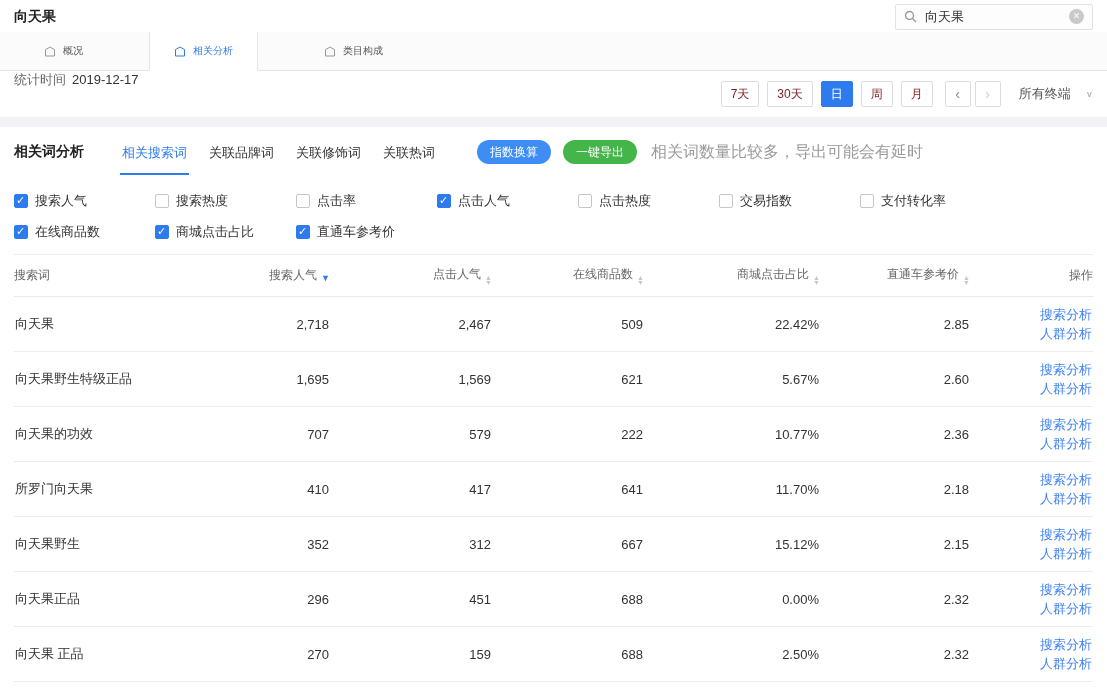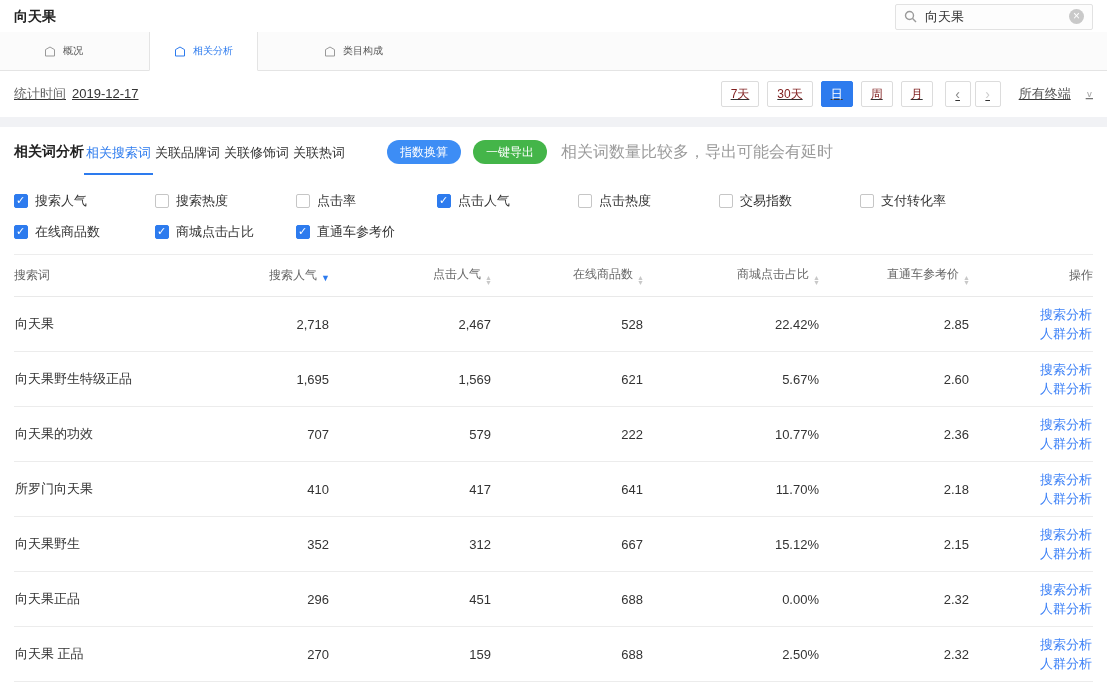--- a/index.html
+++ b/index.html
@@ -15,38 +15,38 @@
   .clear-btn { flex:none; width:15px; height:15px; border-radius:50%; background:#c9c9c9; color:#fff; font-size:12px; line-height:14px; text-align:center; cursor:pointer; }
 
   
   .tabs { display:flex; align-items:stretch; height:39px; background:#fbfbfb; border-bottom:1px solid #e4e4e4; padding-left:20px; }
   .tab { display:flex; align-items:center; gap:7px; padding:0 24px; margin-right:42px; font-size:10px; color:#555; cursor:pointer; position:relative; }
   .tab .tab-ico { display:flex; color:#999; }
   .tab[data-active="true"] { background:#fff; color:#2d7bee; border-left:1px solid #e4e4e4; border-right:1px solid #e4e4e4; margin-bottom:-1px; border-bottom:1px solid #fff; }
   .tab[data-active="true"] .tab-ico { color:#2d7bee; }
 
   
-  .datebar { display:flex; justify-content:space-between; align-items:center; height:46px; padding:0 14px;text-decoration:underline; }
+  .datebar { display:flex; justify-content:space-between; height:46px; padding:0 14px; }
   .stat-label { color:#666; }
   .stat-date { color:#333; margin-left:6px; }
   .datebar-right { display:flex; align-items:center; gap:8px; }
   .rbtn { min-width:30px; height:26px; padding:0 9px; border:1px solid #dcdcdc; border-radius:2px; background:#fff; color:#7f1d1d; font-size:12px; display:flex; align-items:center; justify-content:center; cursor:pointer; }
   .rbtn[data-active="true"] { background:#2d7bee; border-color:#2d7bee; color:#fff; }
   .pager { display:flex; gap:4px; margin-left:4px; }
   .pbtn { width:26px; height:26px; border:1px solid #dcdcdc; border-radius:2px; background:#fff; display:flex; align-items:center; justify-content:center; font-size:14px; color:#888; cursor:pointer; }
   .pbtn.disabled { color:#ccc; cursor:default; }
   .terminal { margin-left:10px; color:#555; display:flex; align-items:center; gap:15px; cursor:pointer; }
   .terminal .caret { font-size:10px; color:#aaa; transform:scaleY(.85); }
 
   .band { height:10px; background:#f1f2f5; }
 
   
   .section-header { display:flex; align-items:center; height:50px; padding:0 14px; }
-  .sec-title { font-size:14px; font-weight:bold; color:#222; }
-  .subtabs { display:flex; align-items:flex-end; }
+  .sec-title { font-size:14px; font-weight:bold; color:#222; margin-right:36px; }
+  .subtabs { display:flex; align-items:flex-end; gap:18px; }
   .subtab { font-size:13px; color:#333; padding:15px 2px 13px; cursor:pointer; }
   .subtab[data-active="true"] { color:#2d7bee; border-bottom:2px solid #2d7bee; padding-bottom:11px; }
   .btn { height:24px; padding:0 13px; border:none; border-radius:12px; color:#fff; font-size:12px; display:flex; align-items:center; cursor:pointer; font-family:inherit; }
   .btn-blue { background:#3d8df5; margin-left:40px; }
   .btn-green { background:#44b549; margin-left:12px; }
   .hint { color:#9b9b9b; font-size:16px; margin-left:14px; }
 
   
   .filters { display:grid; grid-template-columns:repeat(7,141px); row-gap:13px; padding:15px 14px 13px; }
   .chk { display:flex; align-items:center; gap:7px; font-size:13px; color:#333; cursor:pointer; }
@@ -212,21 +212,21 @@
           <th><span>商城点击占比</span><span class="sort"></span></th>
           <th><span>直通车参考价</span><span class="sort"></span></th>
           <th><span>操作</span></th>
         </tr>
       </thead>
       <tbody>
         <tr>
           <td class="left">向天果</td>
           <td>2,718</td>
           <td>2,467</td>
-          <td>528</td>
+          <td>509</td>
           <td>22.42%</td>
           <td>2.85</td>
           <td class="actions">
               <a>搜索分析</a>
               <a>人群分析</a>
             </td>
         </tr>
         <tr>
           <td class="left">向天果野生特级正品</td>
           <td>1,695</td>

